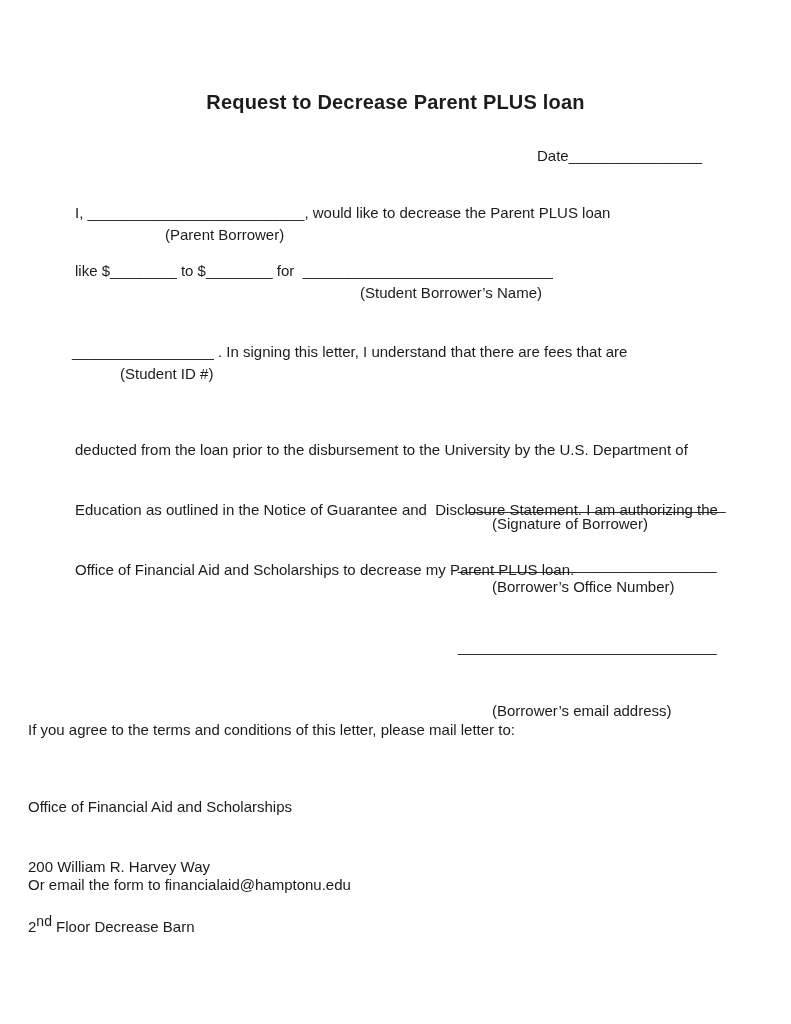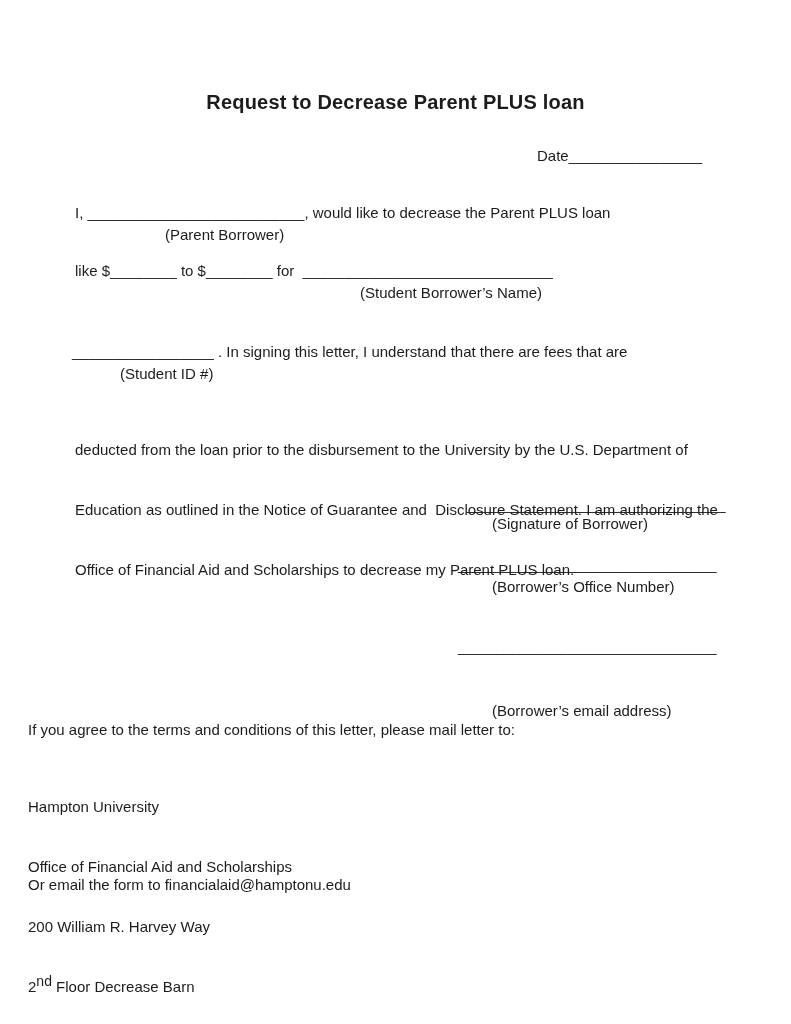--- a/index.html
+++ b/index.html
@@ -83,21 +83,20 @@
 
   <div class="abs sig2-line">_______________________________</div>
   <div class="abs sig2-cap">(Borrower’s Office Number)</div>
 
   <div class="abs sig3-line">_______________________________</div>
   <div class="abs sig3-cap">(Borrower’s email address)</div>
 
   <div class="abs agree-line">If you agree to the terms and conditions of this letter, please mail letter to:</div>
 
   <div class="abs addr-block">
-    <div>Hampton University</div>
     <div>Office of Financial Aid and Scholarships</div>
     <div>200 William R. Harvey Way</div>
     <div><span>2</span><sup>nd</sup><span> Floor Decrease Barn</span></div>
     
   </div>
 
   <div class="abs email-line">Or email the form to financialaid@hamptonu.edu</div>
 
 </div>
 

